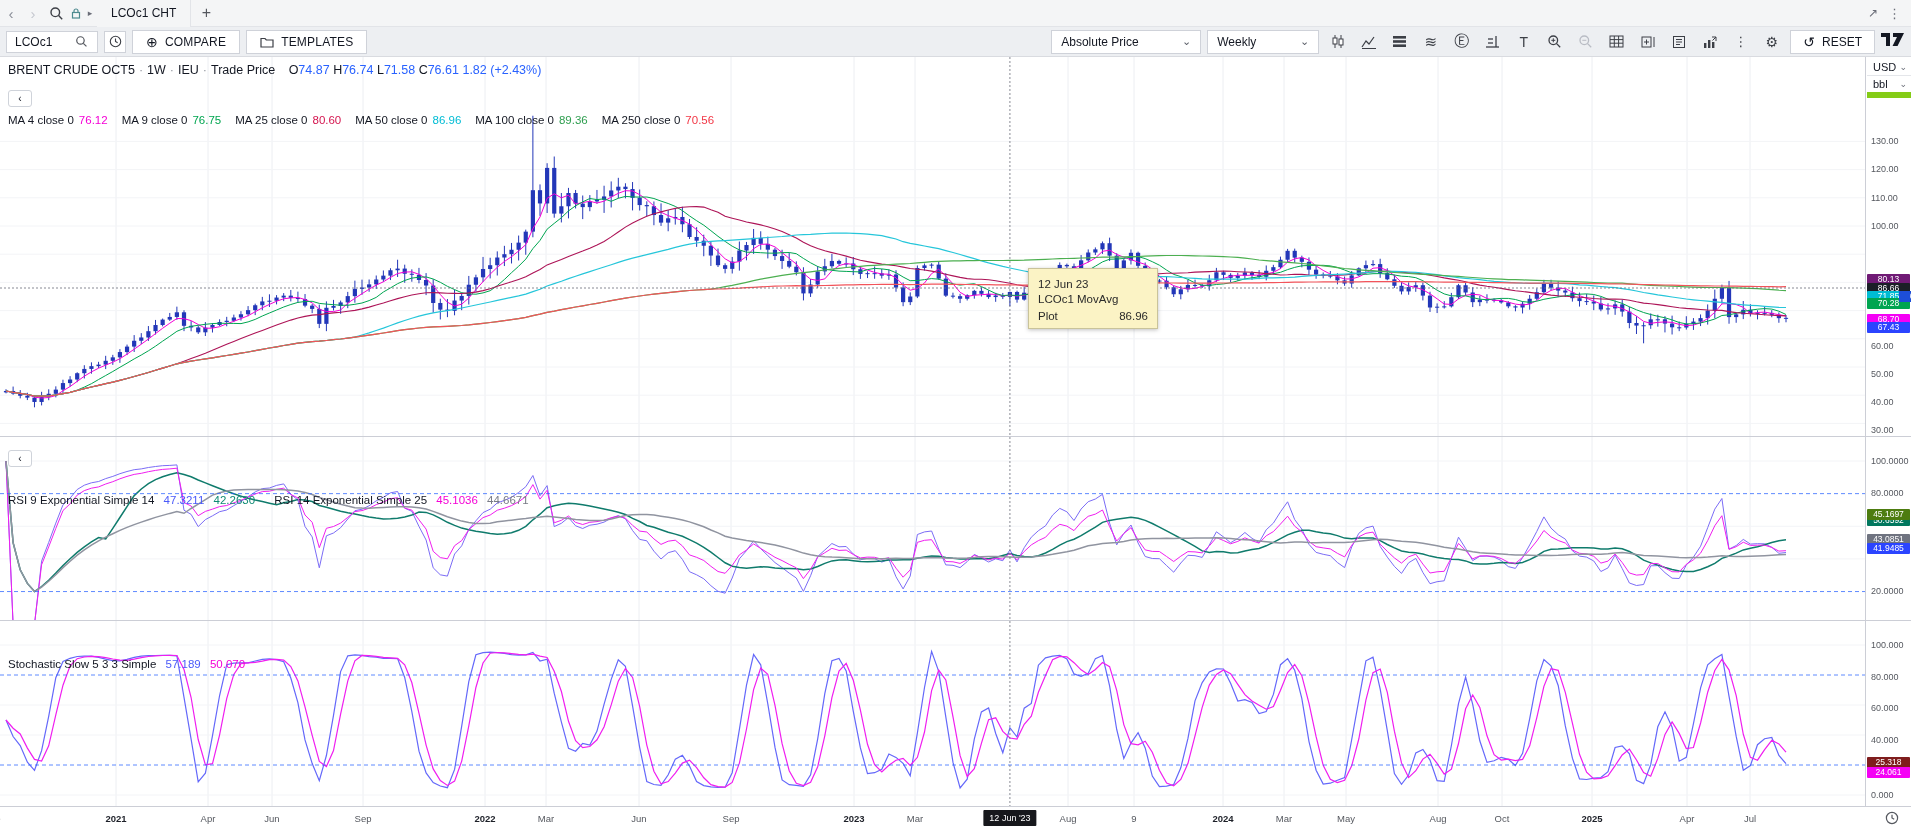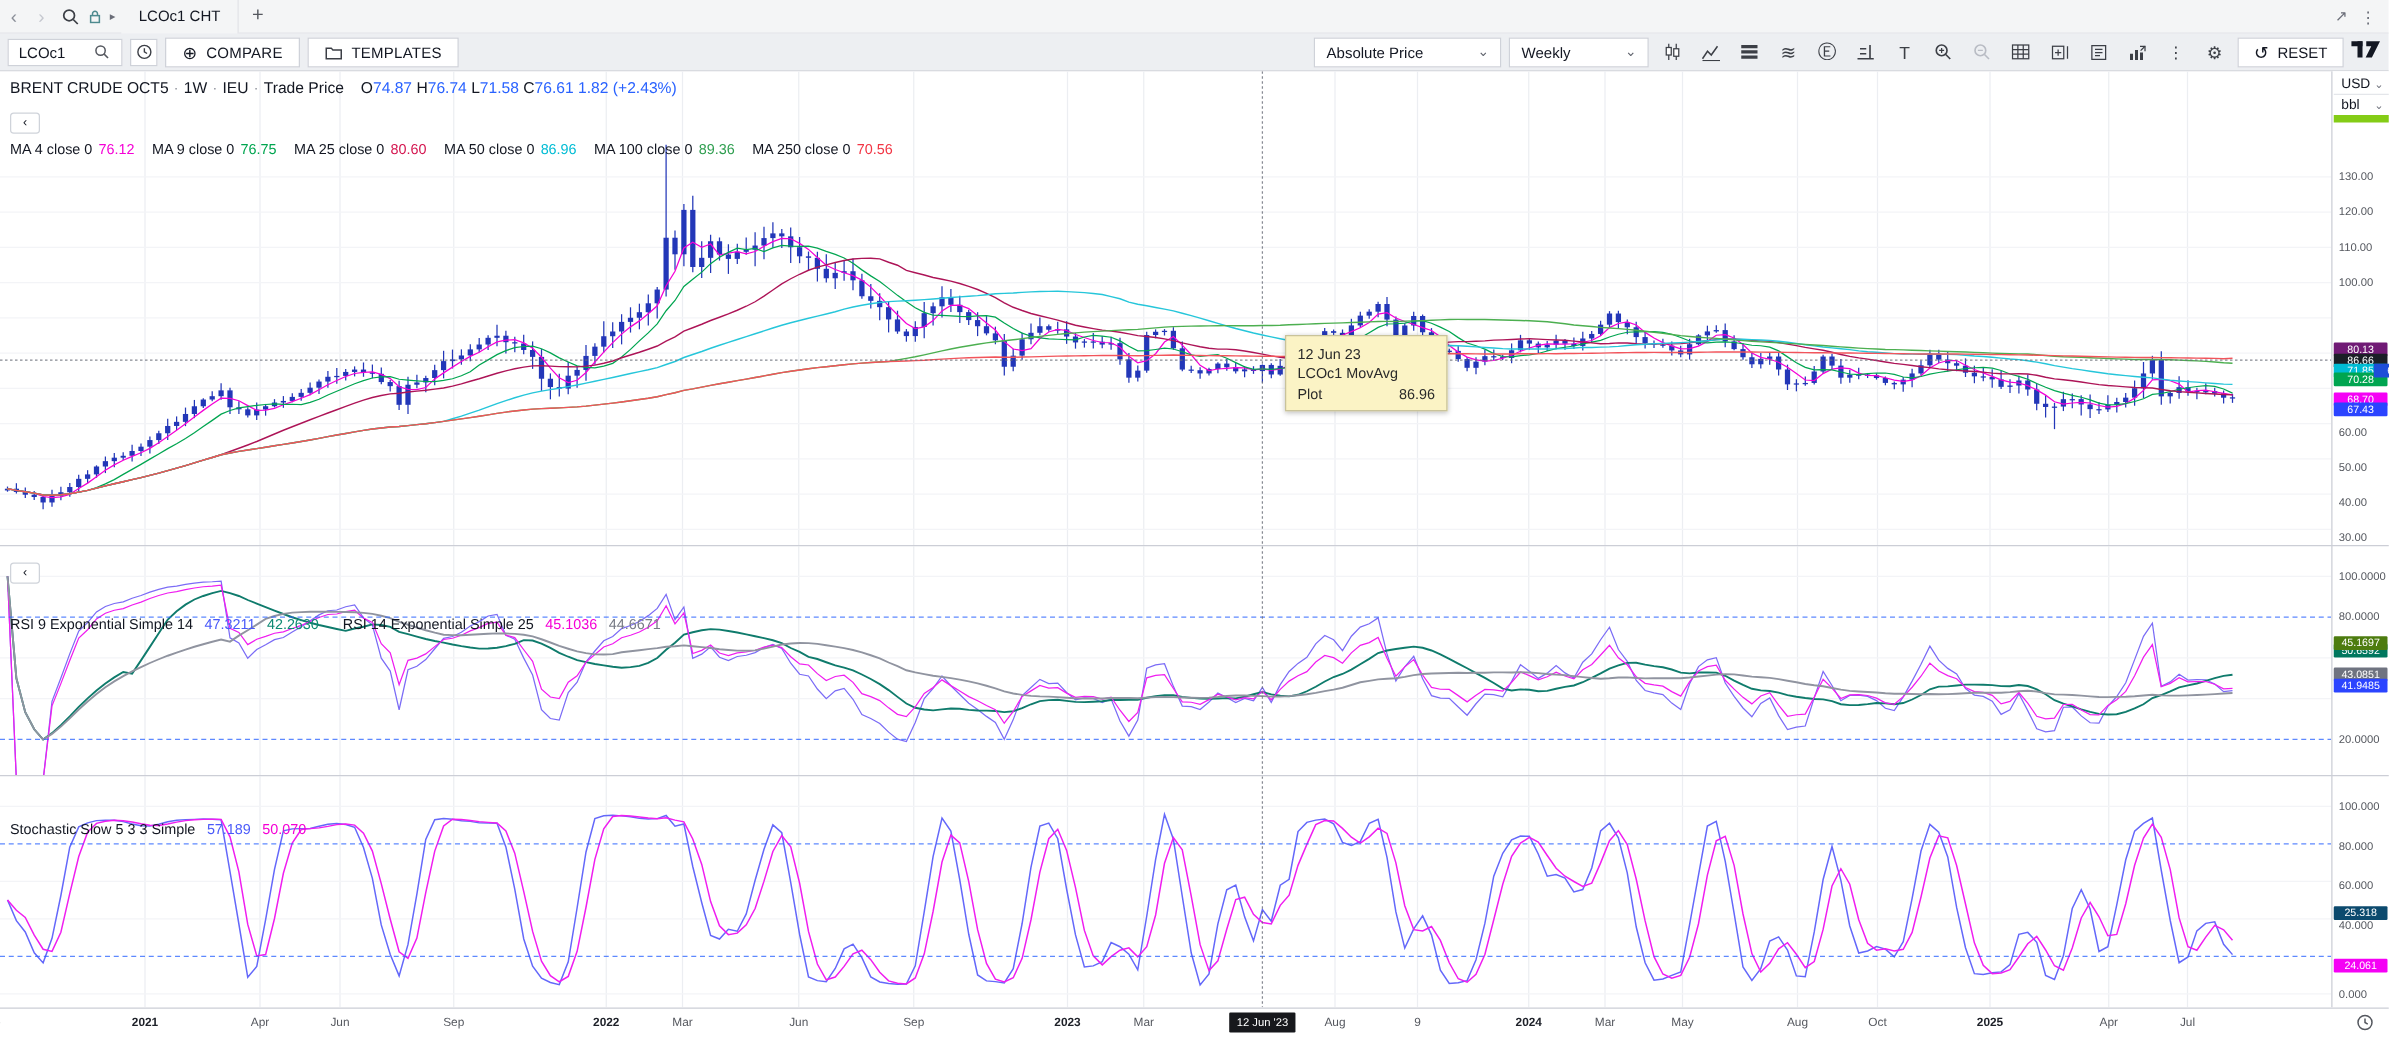--- a/index.html
+++ b/index.html
@@ -921,21 +921,21 @@
     <span class="badge" style="top: 226px; background: rgb(27, 31, 39);">86.66</span>
     <span class="badge" style="top: 234px; background: rgb(0, 188, 212);">71.85</span>
     <span class="badge" style="top: 241px; background: rgb(0, 165, 80);">70.28</span>
     <span class="badge" style="top: 234px; background: #1d4ed8; margin-left: 32px;">68.71</span>
     <span class="badge" style="top: 257px; background: rgb(245, 0, 245);">68.70</span>
     <span class="badge" style="top: 265px; background: rgb(43, 68, 255);">67.43</span>
     <span class="badge" style="top: 458px; background: rgb(0, 119, 94);">50.6592</span>
     <span class="badge" style="top: 452px; background: #4d7c0f;">45.1697</span>
     <span class="badge" style="top: 477px; background: rgb(111, 115, 128);">43.0851</span>
     <span class="badge" style="top: 486px; background: rgb(43, 68, 255);">41.9485</span>
-    <span class="badge" style="top: 668px; background: #0c4a6e;">25.318</span>
+    <span class="badge" style="top: 700px; background: #7f1d1d;">25.318</span>
     <span class="badge" style="top: 710px; background: rgb(245, 0, 245);">24.061</span>
   </div>
 
 <div class="abs time-axis" id="time-axis">
   <span class="axis-corner">
     <svg width="14" height="14" viewBox="0 0 14 14">
         <circle cx="7" cy="7" r="5.6" fill="none" stroke="#55585f" stroke-width="1.2"></circle>
         <path d="M7 3.8 V7 l2.2 1.3" fill="none" stroke="#55585f" stroke-width="1.2"></path>
       </svg>
   </span>

